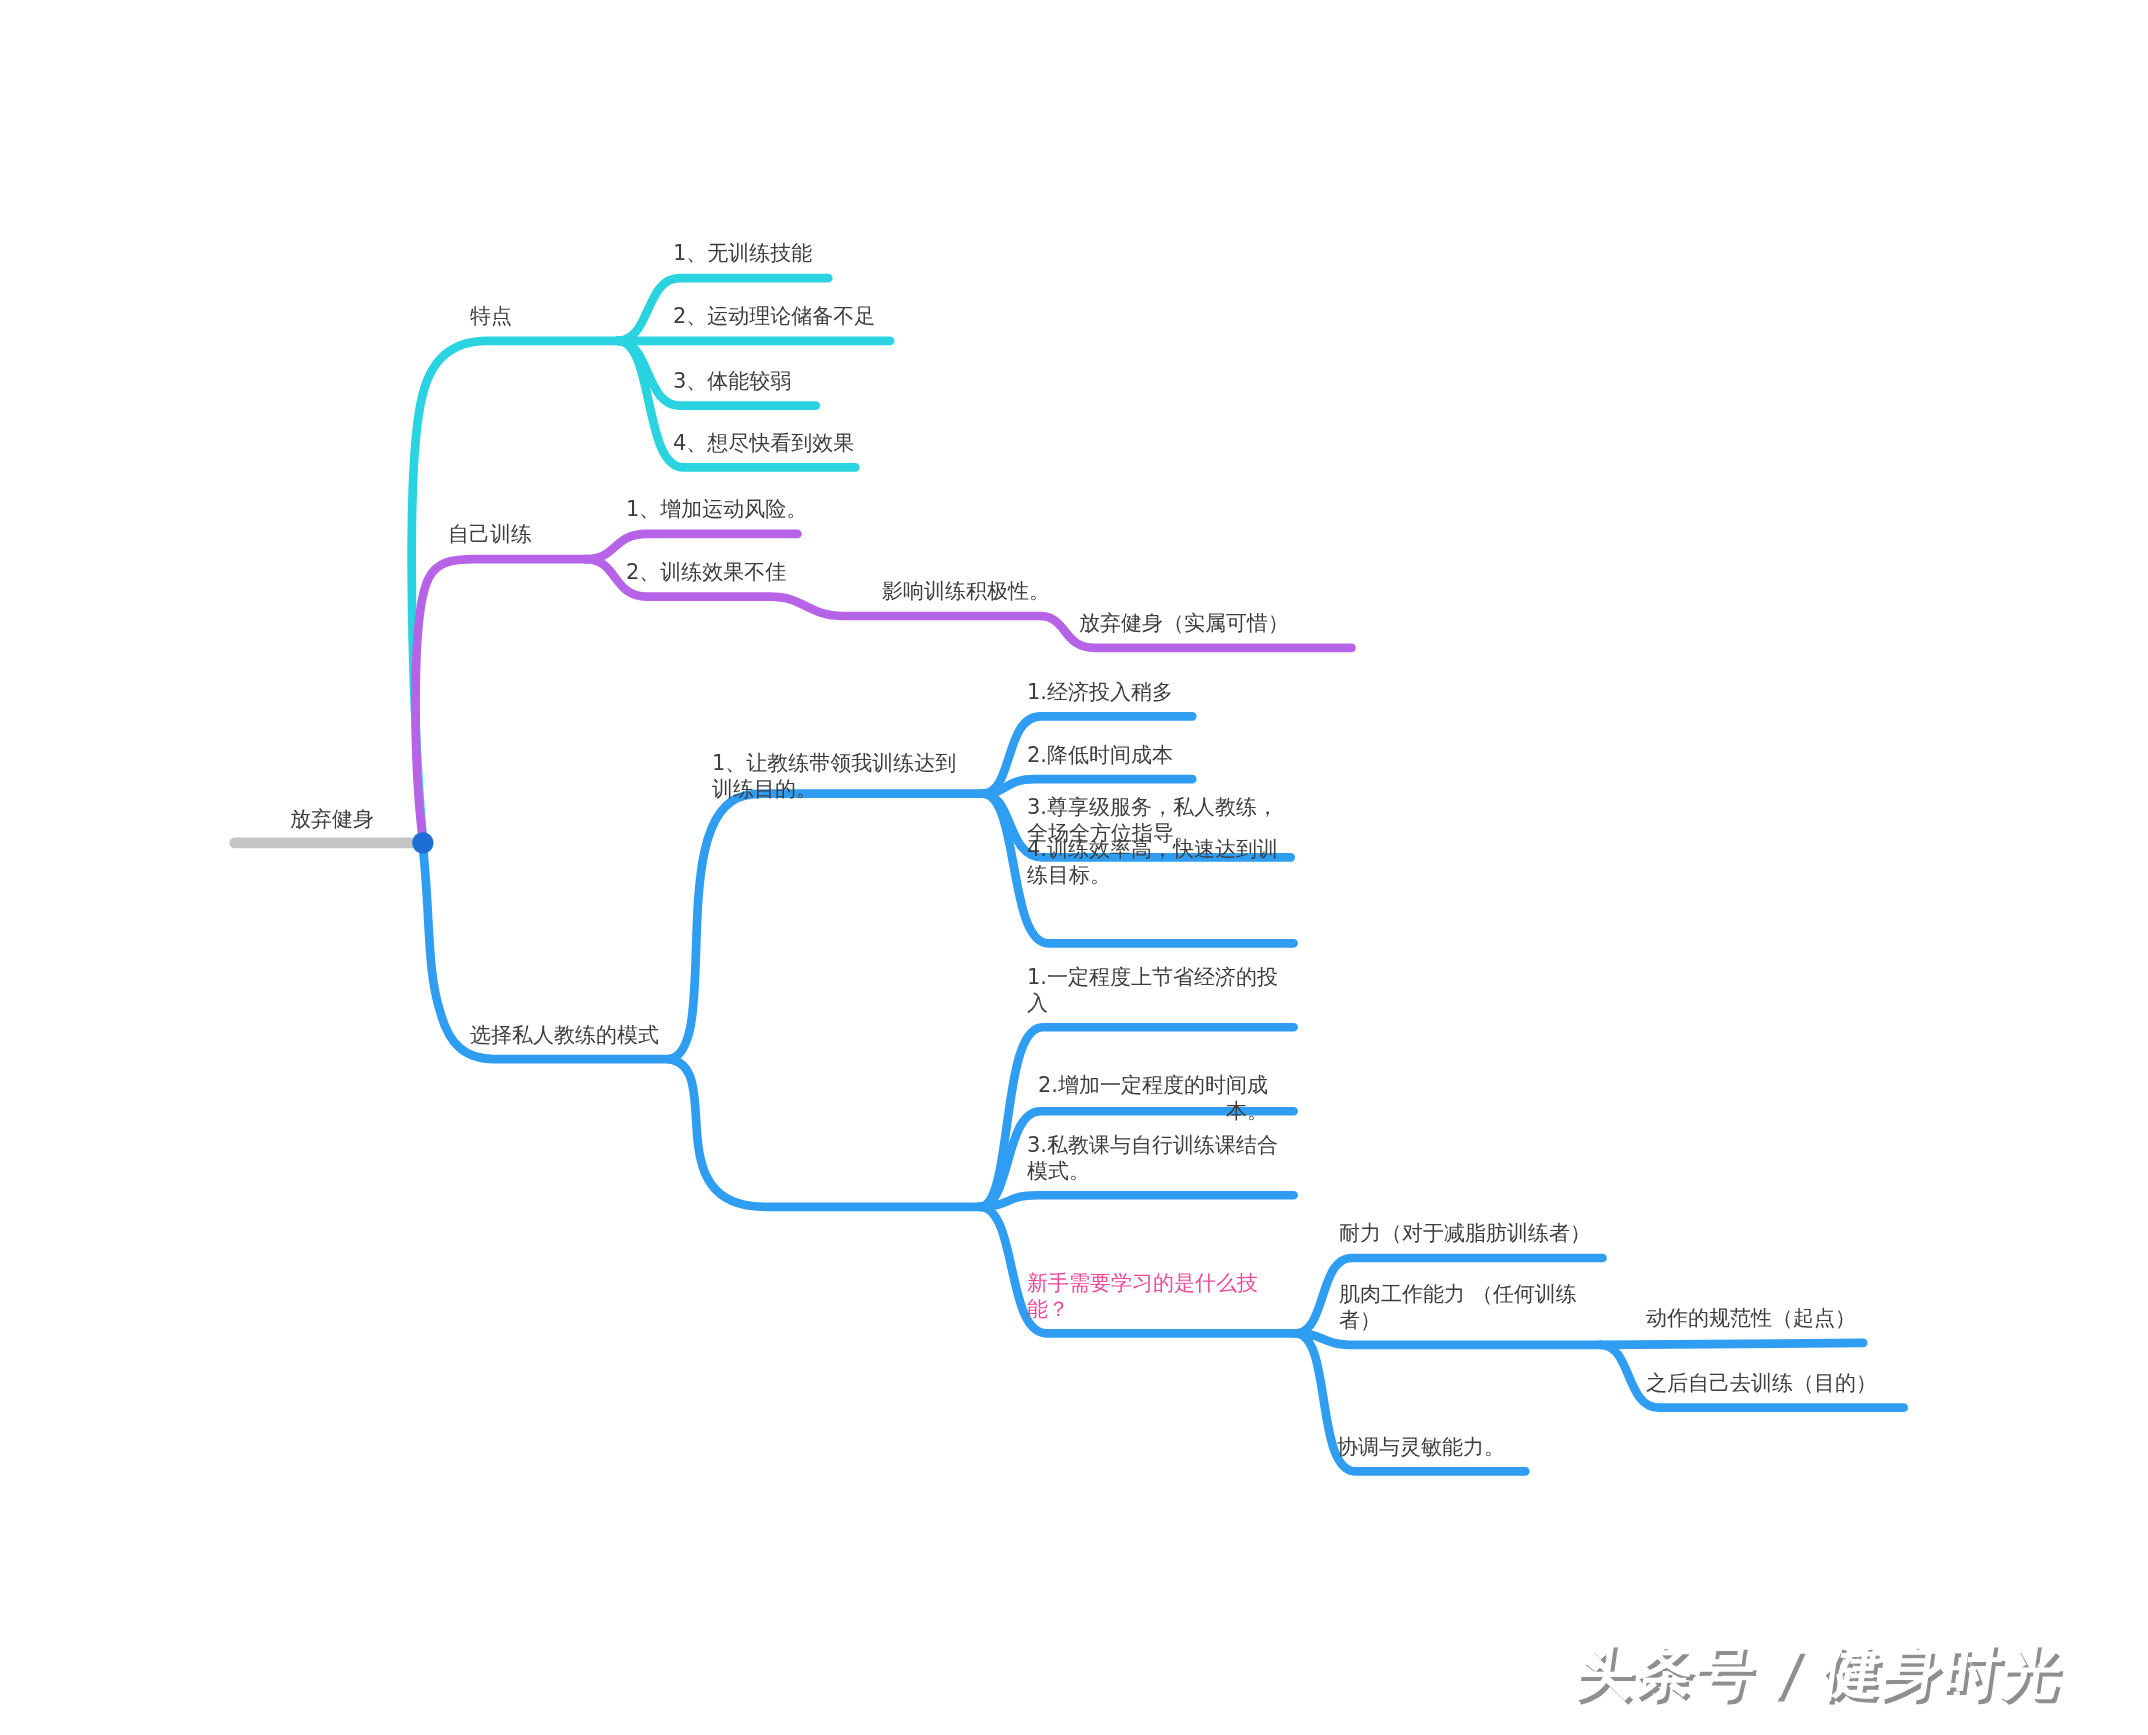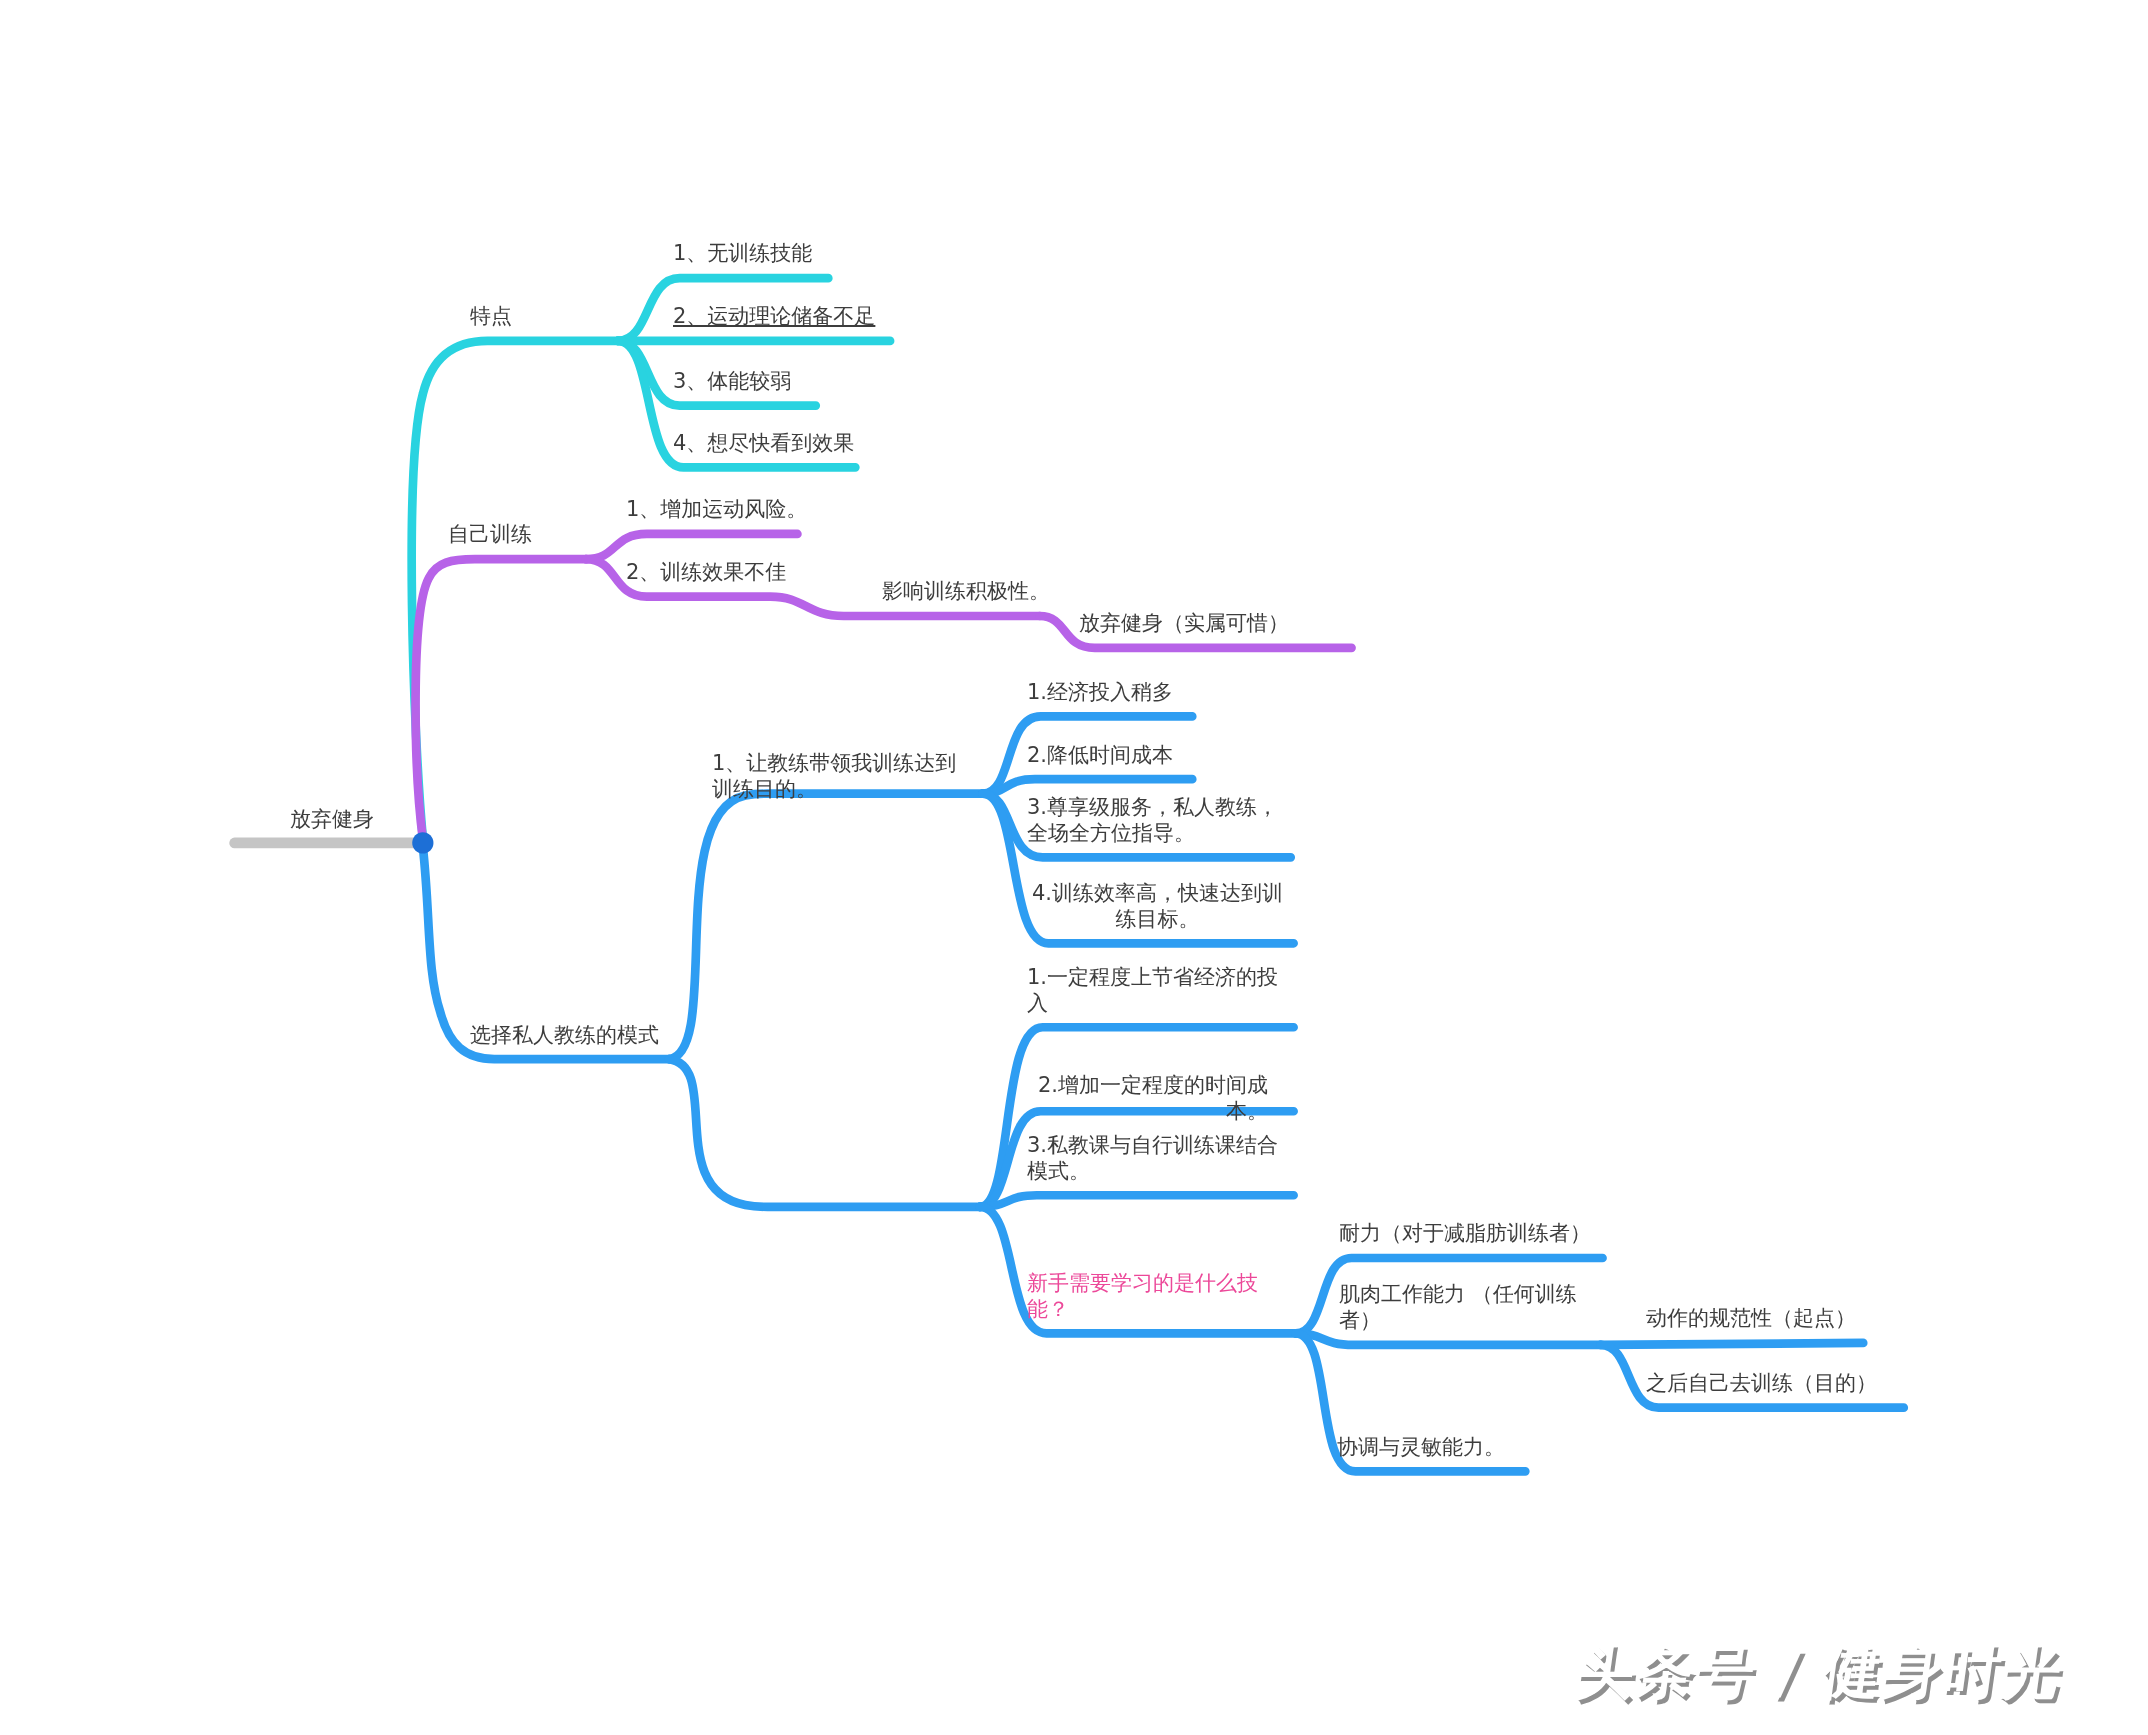--- a/index.html
+++ b/index.html
@@ -78,37 +78,37 @@
       </g>
 
       <circle cx="438" cy="873" r="11" fill="#1d6fd6"></circle>
     </g>
   </svg>
 
   <div class="node" style="left:290px;top:806px;">放弃健身</div>
 
   <div class="node" style="left:470px;top:303px;">特点</div>
   <div class="node" style="left:673px;top:240px;">1、无训练技能</div>
-  <div class="node" style="left:673px;top:303px;text-decoration:underline;">2、运动理论储备不足</div>
+  <div class="node" style="left:673px;top:303px;">2、运动理论储备不足</div>
   <div class="node" style="left:673px;top:368px;">3、体能较弱</div>
   <div class="node" style="left:673px;top:430px;">4、想尽快看到效果</div>
 
   <div class="node" style="left:448px;top:521px;">自己训练</div>
   <div class="node" style="left:626px;top:496px;">1、增加运动风险。</div>
   <div class="node" style="left:626px;top:559px;">2、训练效果不佳</div>
   <div class="node" style="left:882px;top:578px;">影响训练积极性。</div>
   <div class="node" style="left:1079px;top:610px;">放弃健身（实属可惜）</div>
 
   <div class="node" style="left:470px;top:1022px;">选择私人教练的模式</div>
 
   <div class="node wrap" style="left:712px;top:730px;width:249px;margin-top:20px;">1、让教练带领我训练达到训练目的。</div>
   <div class="node" style="left:1027px;top:679px;">1.经济投入稍多</div>
   <div class="node" style="left:1027px;top:742px;">2.降低时间成本</div>
   <div class="node wrap" style="left:1027px;top:794px;width:261px;">3.尊享级服务，私人教练，全场全方位指导。</div>
-  <div class="node wrap" style="left:1027px;top:880px;width:261px;text-align:center;">4.训练效率高，快速达到训练目标。</div>
+  <div class="node wrap" style="left:1027px;top:836px;width:261px;">4.训练效率高，快速达到训练目标。</div>
 
   <div class="node wrap" style="left:1027px;top:964px;width:261px;">1.一定程度上节省经济的投入</div>
   <div class="node wrap" style="left:1027px;top:1072px;width:241px;text-align:right;">2.增加一定程度的时间成本。</div>
   <div class="node wrap" style="left:1027px;top:1132px;width:261px;">3.私教课与自行训练课结合模式。</div>
   <div class="node wrap red" style="left:1027px;top:1270px;width:241px;">新手需要学习的是什么技能？</div>
 
   <div class="node" style="left:1339px;top:1220px;">耐力（对于减脂肪训练者）</div>
   <div class="node wrap" style="left:1339px;top:1281px;width:251px;">肌肉工作能力 （任何训练者）</div>
   <div class="node" style="left:1646px;top:1305px;">动作的规范性（起点）</div>
   <div class="node" style="left:1646px;top:1370px;">之后自己去训练（目的）</div>

